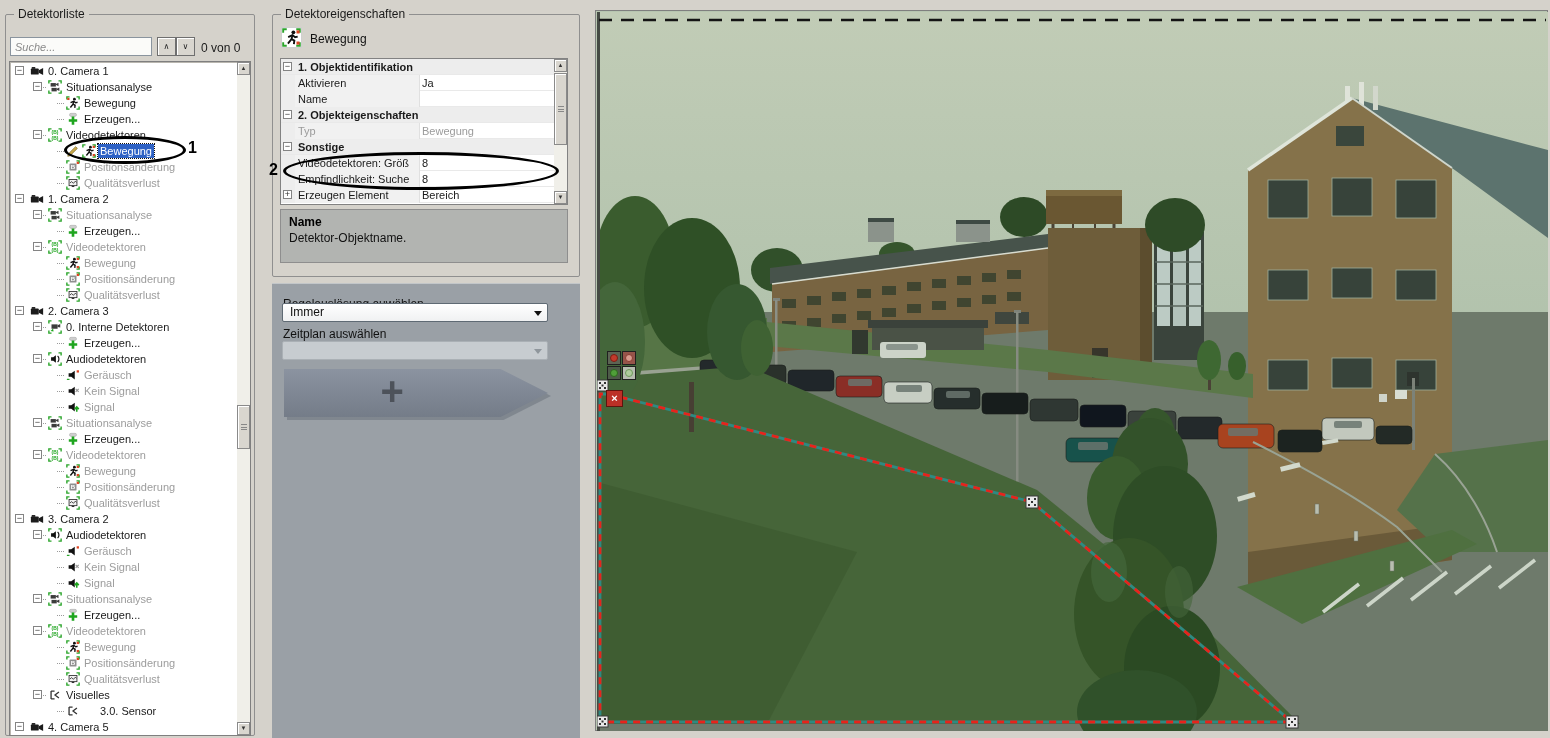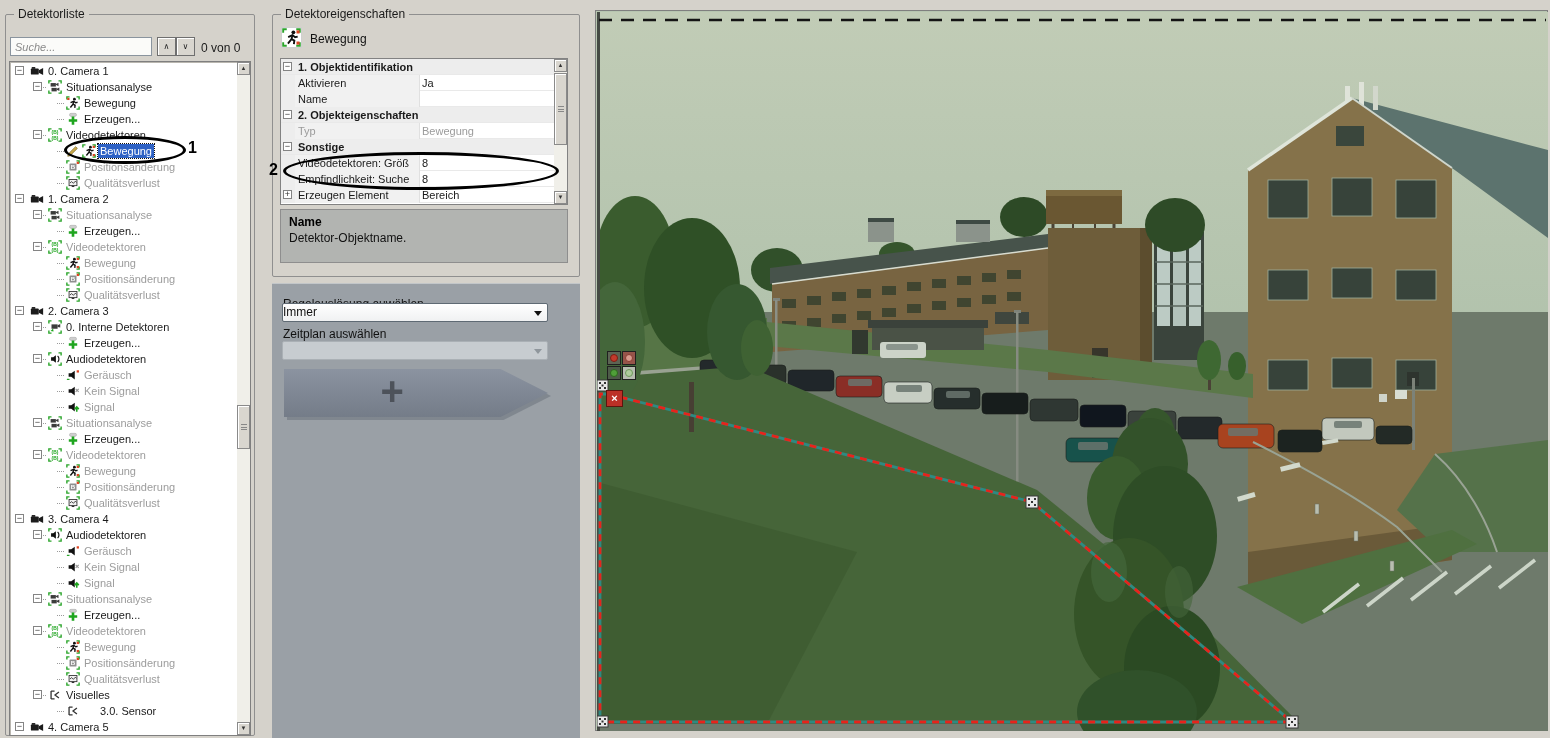--- a/index.html
+++ b/index.html
@@ -51,21 +51,21 @@
   #prop-desc .t { font-size:12px; font-weight:bold; color:#000; }
   #prop-desc .d { font-size:12px; color:#111; margin-top:2px; }
 
   #prop-header-icon { position:absolute; left:281px; top:27px; width:21px; height:21px; background:#fff; border:1px solid #cfcfcf; }
   #prop-header-icon svg { width:19px; height:19px; }
   #prop-header-label { position:absolute; left:310px; top:32px; font-size:12px; color:#111; }
 
   
   #rule-panel { position:absolute; left:272px; top:283px; width:308px; height:455px; background:#9aa0a6; border-top:1px solid #c2c6c9; }
   .rule-label { position:absolute; left:11px; font-size:12px; color:#111; }
-  .combo { position:absolute; left:10px; width:266px; height:19px; background:linear-gradient(#ffffff,#f0f1f2); border:1px solid #5f6a74; border-radius:2px; font-size:12px; color:#111; line-height:17px; padding-left:0; }
+  .combo { position:absolute; left:10px; width:266px; height:19px; background:linear-gradient(#ffffff,#f0f1f2); border:1px solid #5f6a74; border-radius:2px; font-size:12px; color:#111; line-height:17px; padding-left:7px; }
   .combo .arrow { position:absolute; right:5px; top:7px; width:0; height:0; border-left:4px solid transparent; border-right:4px solid transparent; border-top:5px solid #111; }
   .combo.disabled { background:#c7ccd0; border-color:#aab0b5; color:#888; }
   .combo.disabled .arrow { border-top-color:#8f969c; }
   #add-shadow { position:absolute; left:15px; top:88px; width:264px; height:48px; background:#6b727c; opacity:.55; clip-path:polygon(0 0,82% 0,100% 50%,82% 100%,0 100%); }
   #add-btn { position:absolute; left:12px; top:85px; width:264px; height:48px; background:linear-gradient(#8b93a0,#747c88); clip-path:polygon(0 0,82% 0,100% 50%,82% 100%,0 100%); }
   #add-btn span { position:absolute; left:0; width:82%; top:0; height:100%; text-align:center; font-size:40px; font-weight:bold; color:#4d525a; line-height:44px; }
 
   
   #video { position:absolute; left:595px; top:10px; width:953px; height:721px; border:1px solid #7f7f7f; background:#b7c6b0; }
   #scene { position:absolute; left:1px; top:1px; }
@@ -445,21 +445,21 @@
       </div>
       <div class="trow" style="top: 448px;">
         <span class="texp" style="left:5px">−</span>
         <span class="ticon" style="left:20px">
           <svg viewBox="0 0 16 16" width="14" height="14">
             <rect x="1" y="5" width="9" height="7" rx="1" fill="#1c1c1c"></rect>
             <path d="M10 7 L15 4.5 V12.5 L10 10Z" fill="#1c1c1c"></path>
             <rect x="2" y="3.5" width="4" height="2" fill="#1c1c1c"></rect>
           </svg>
         </span>
-        <span class="tlabel" style="left:36px">3. Camera 4</span>
+        <span class="tlabel" style="left:36px">3. Camera 2</span>
       </div>
       <div class="trow" style="top: 464px;">
         <span class="stub" style="left:29px"></span>
         <span class="texp" style="left:23px">−</span>
         <span class="ticon" style="left:38px">
           <svg viewBox="0 0 16 16" width="14" height="14">
             <path d="M1 4V1h3M12 1h3v3M15 12v3h-3M4 15H1v-3" fill="none" stroke="#2ba52b" stroke-width="1.6"></path>
             <path d="M3.5 6h2.5l3-2.3v8.6L6 10H3.5z" fill="#111"></path>
             <path d="M11 4.5c2 1.6 2 5.4 0 7" stroke="#111" stroke-width="1.3" fill="none"></path>
           </svg>

